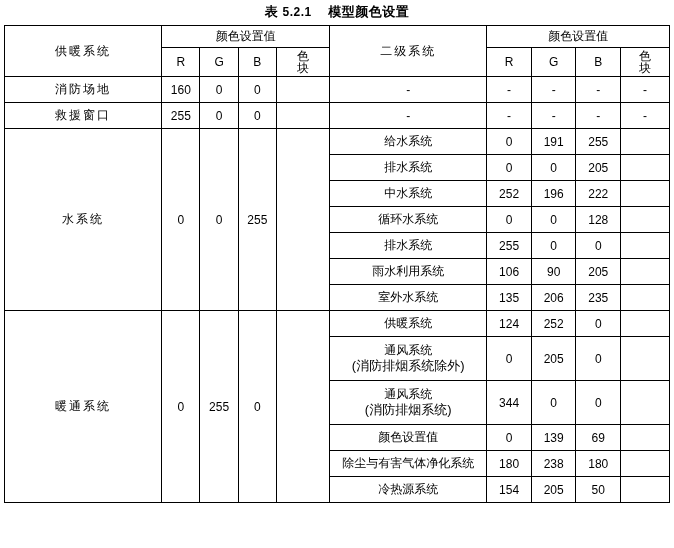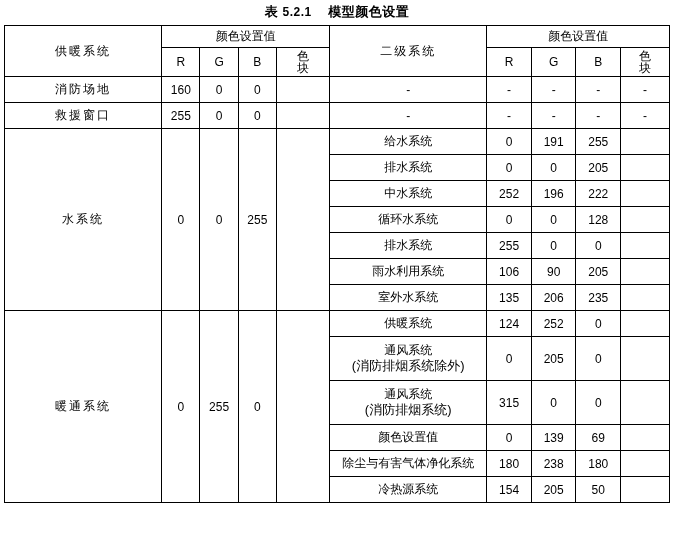--- a/index.html
+++ b/index.html
@@ -267,21 +267,21 @@
         <td class="num">0</td>
         <td class="swatch-cell">
             <span class="swatch" style="background:#00cd00"></span>
           </td>
       </tr>
       <tr class="row-h2">
         <td class="sub2">
           <span>通风系统</span><br>
           <span class="small">(消防排烟系统)</span>
         </td>
-        <td class="num">315</td>
+        <td class="num">344</td>
         <td class="num">0</td>
         <td class="num">0</td>
         <td class="swatch-cell">
             <span class="swatch" style="background:#c00000"></span>
           </td>
       </tr>
       <tr class="row-h">
         <td class="sub2">颜色设置值</td>
         <td class="num">0</td>
         <td class="num">139</td>

